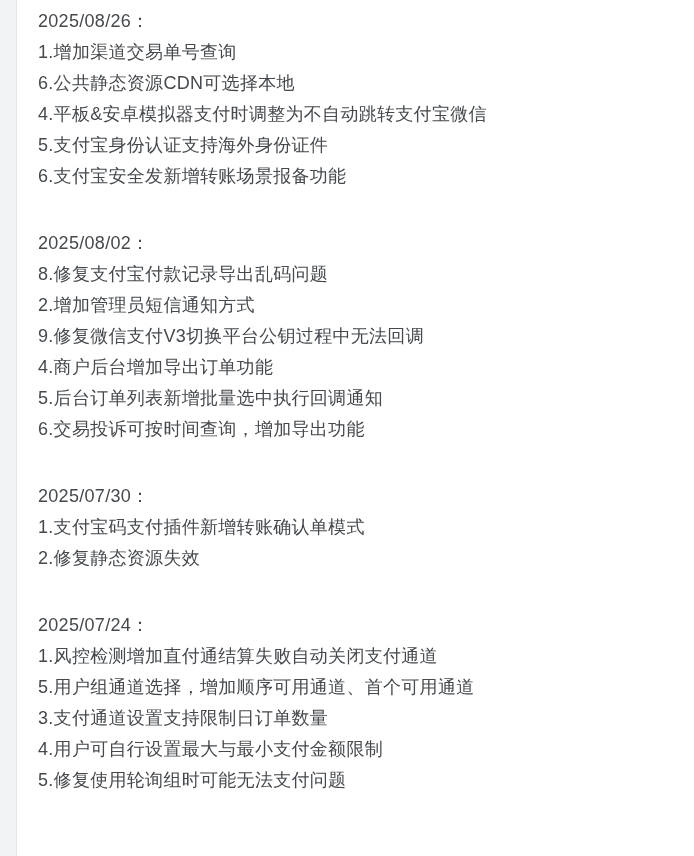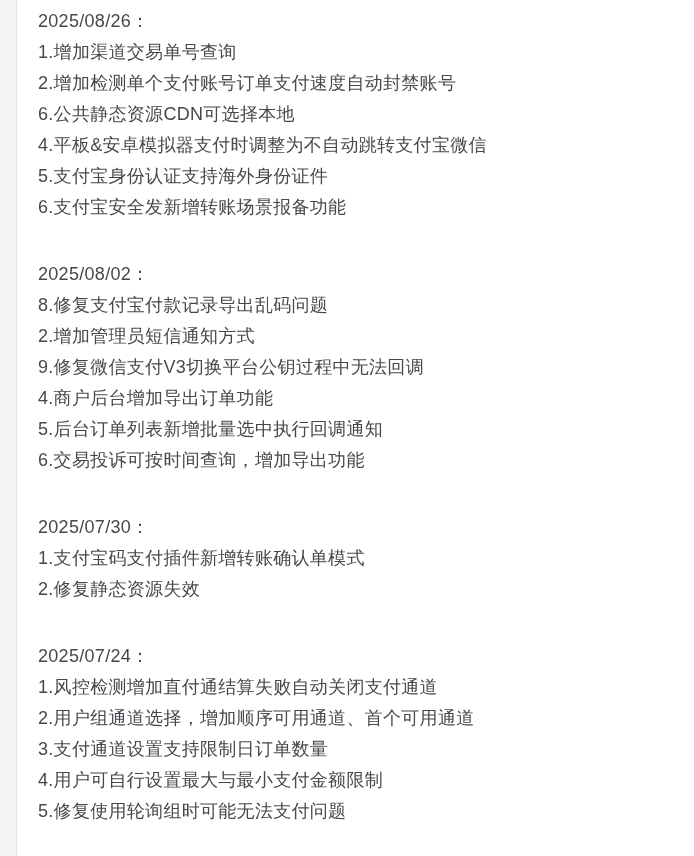--- a/index.html
+++ b/index.html
@@ -49,21 +49,20 @@
 <body>
 
 <div class="page">
   <div class="gutter"></div>
   <div class="panel">
     <div id="changelog">
   <section class="log-section">
     <div class="log-date">2025/08/26：</div>
     <div class="log-items">
             <div class="log-item">1.增加渠道交易单号查询</div>
-            <div class="log-item">2.增加检测单个支付账号订单支付速度自动封禁账号</div>
             <div class="log-item">6.公共静态资源CDN可选择本地</div>
             <div class="log-item">4.平板&amp;安卓模拟器支付时调整为不自动跳转支付宝微信</div>
             <div class="log-item">5.支付宝身份认证支持海外身份证件</div>
             <div class="log-item">6.支付宝安全发新增转账场景报备功能</div>
           </div>
   </section>
 
   <section class="log-section">
     <div class="log-date">2025/08/02：</div>
     <div class="log-items">
@@ -81,21 +80,21 @@
     <div class="log-items">
             <div class="log-item">1.支付宝码支付插件新增转账确认单模式</div>
             <div class="log-item">2.修复静态资源失效</div>
           </div>
   </section>
 
   <section class="log-section">
     <div class="log-date">2025/07/24：</div>
     <div class="log-items">
             <div class="log-item">1.风控检测增加直付通结算失败自动关闭支付通道</div>
-            <div class="log-item">2.用户组通道选择，增加顺序可用通道、首个可用通道</div>
+            <div class="log-item">5.用户组通道选择，增加顺序可用通道、首个可用通道</div>
             <div class="log-item">3.支付通道设置支持限制日订单数量</div>
             <div class="log-item">4.用户可自行设置最大与最小支付金额限制</div>
             <div class="log-item">5.修复使用轮询组时可能无法支付问题</div>
           </div>
   </section>
 </div>
   </div>
 </div>
 
 </body></html>

